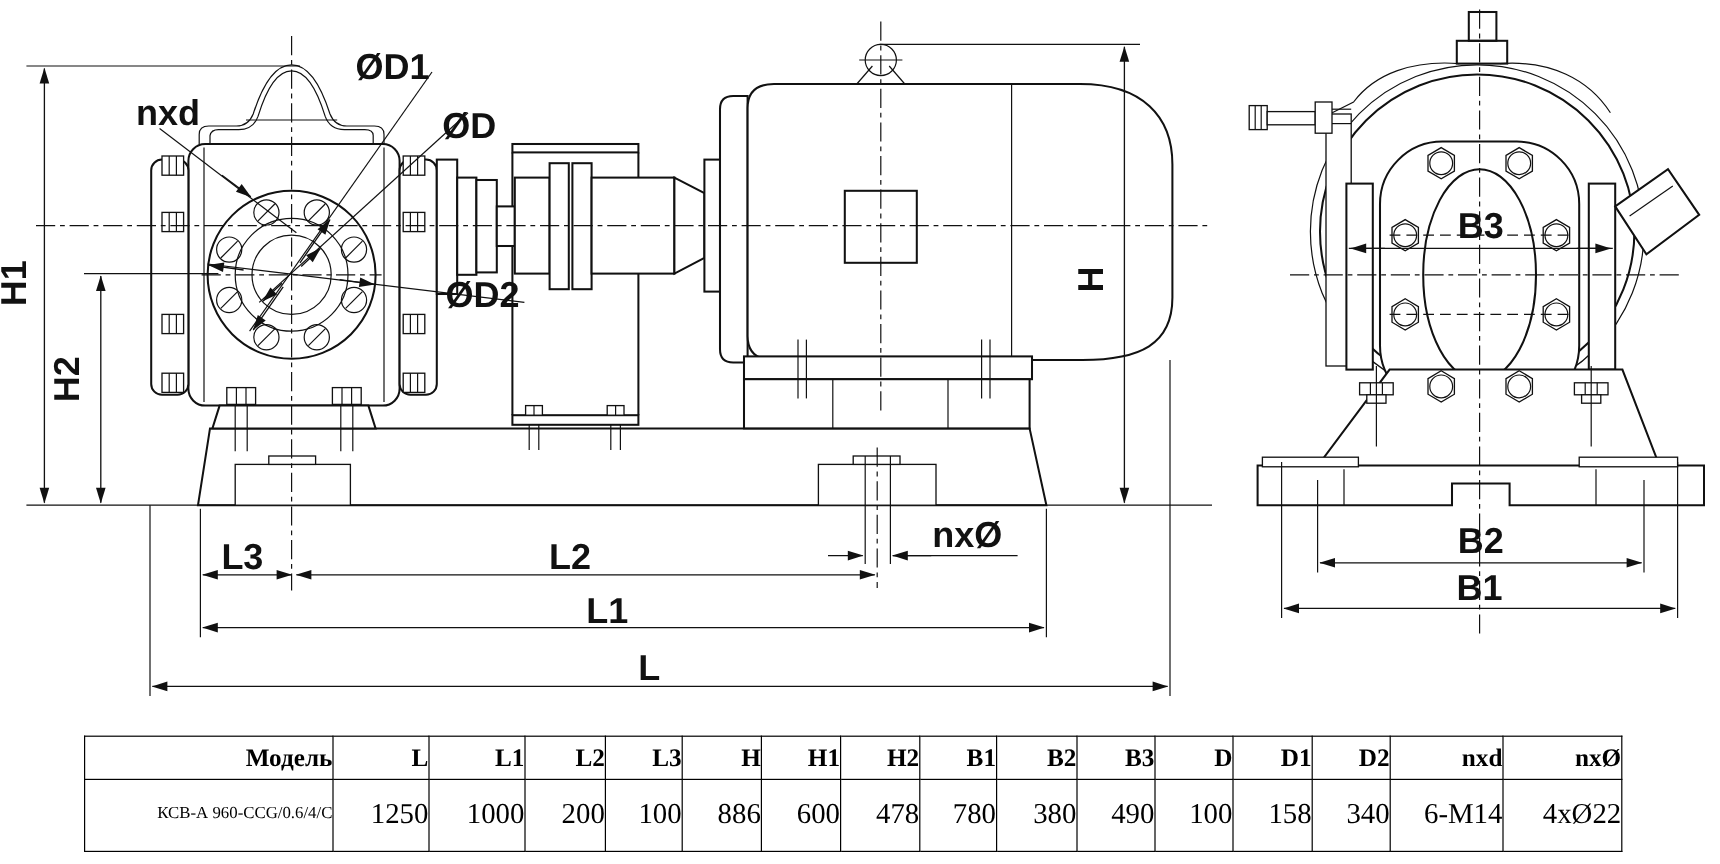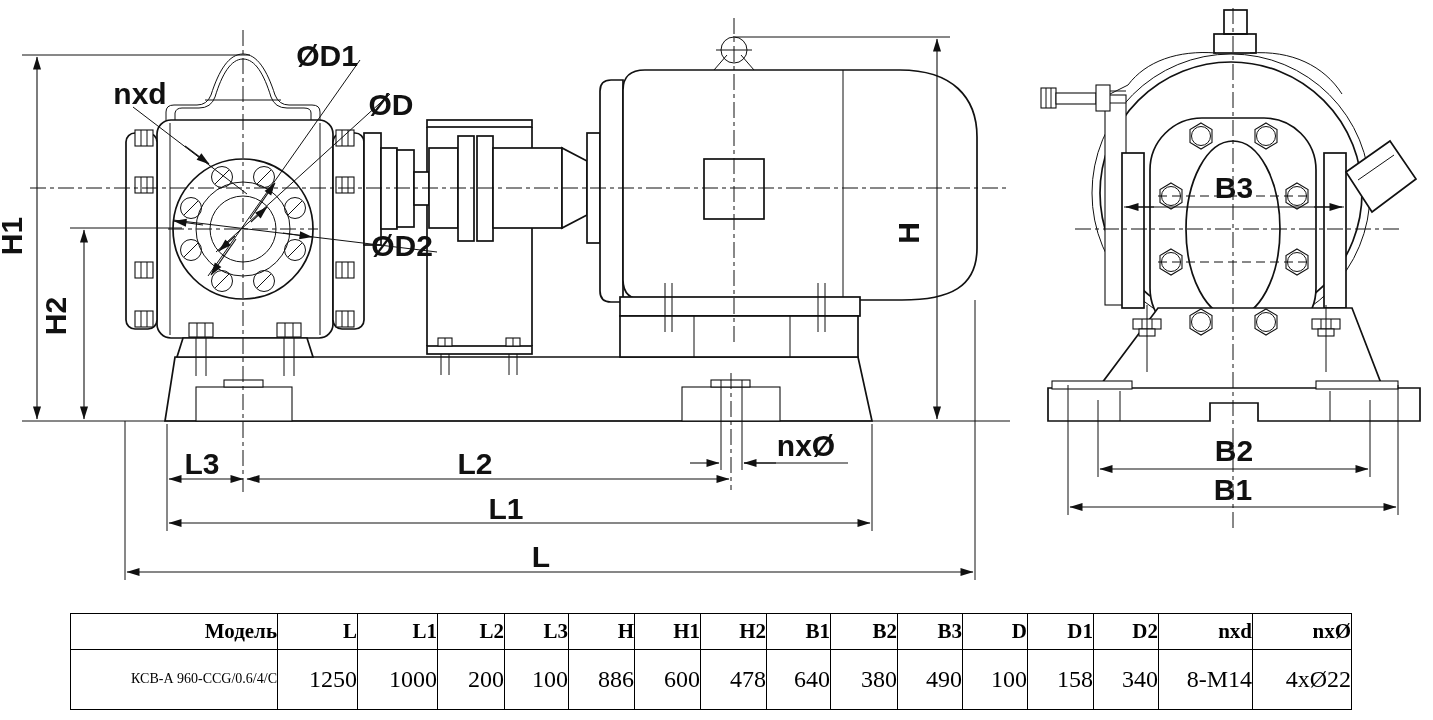--- a/index.html
+++ b/index.html
@@ -331,25 +331,25 @@
   </tr>
   <tr>
     <td class="model">КСВ-А 960-CCG/0.6/4/С</td>
     <td>1250</td>
     <td>1000</td>
     <td>200</td>
     <td>100</td>
     <td>886</td>
     <td>600</td>
     <td>478</td>
-    <td>640</td>
+    <td>780</td>
     <td>380</td>
     <td>490</td>
     <td>100</td>
     <td>158</td>
     <td>340</td>
-    <td>8-M14</td>
+    <td>6-M14</td>
     <td>4xØ22</td>
   </tr>
 </tbody>
     </table>
 
 </div>
 
 </body></html>

